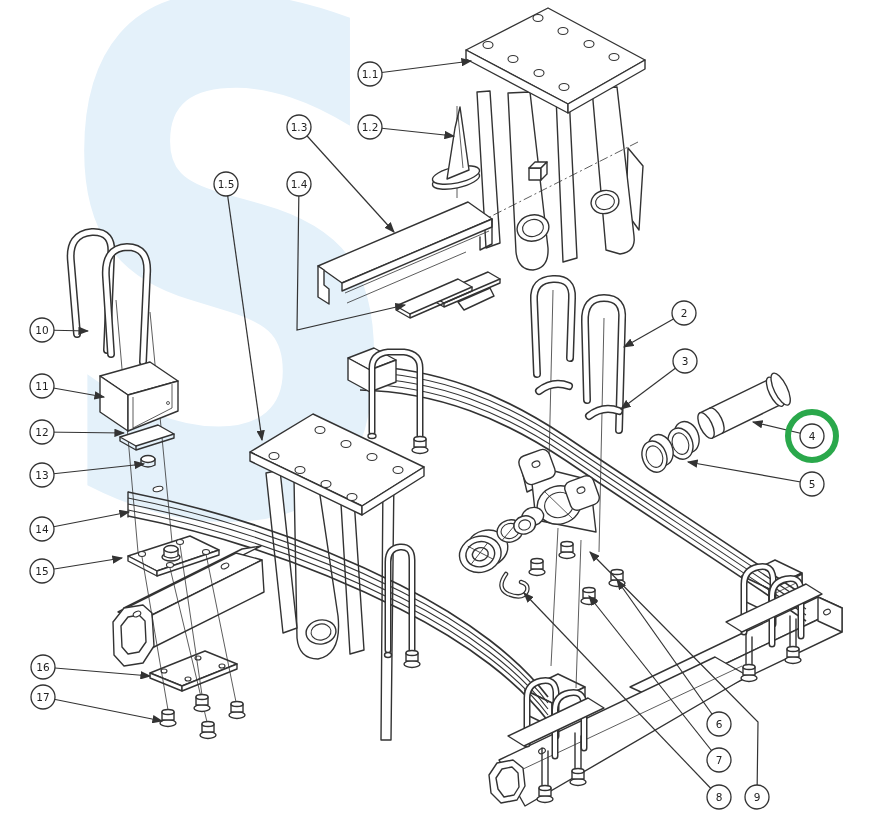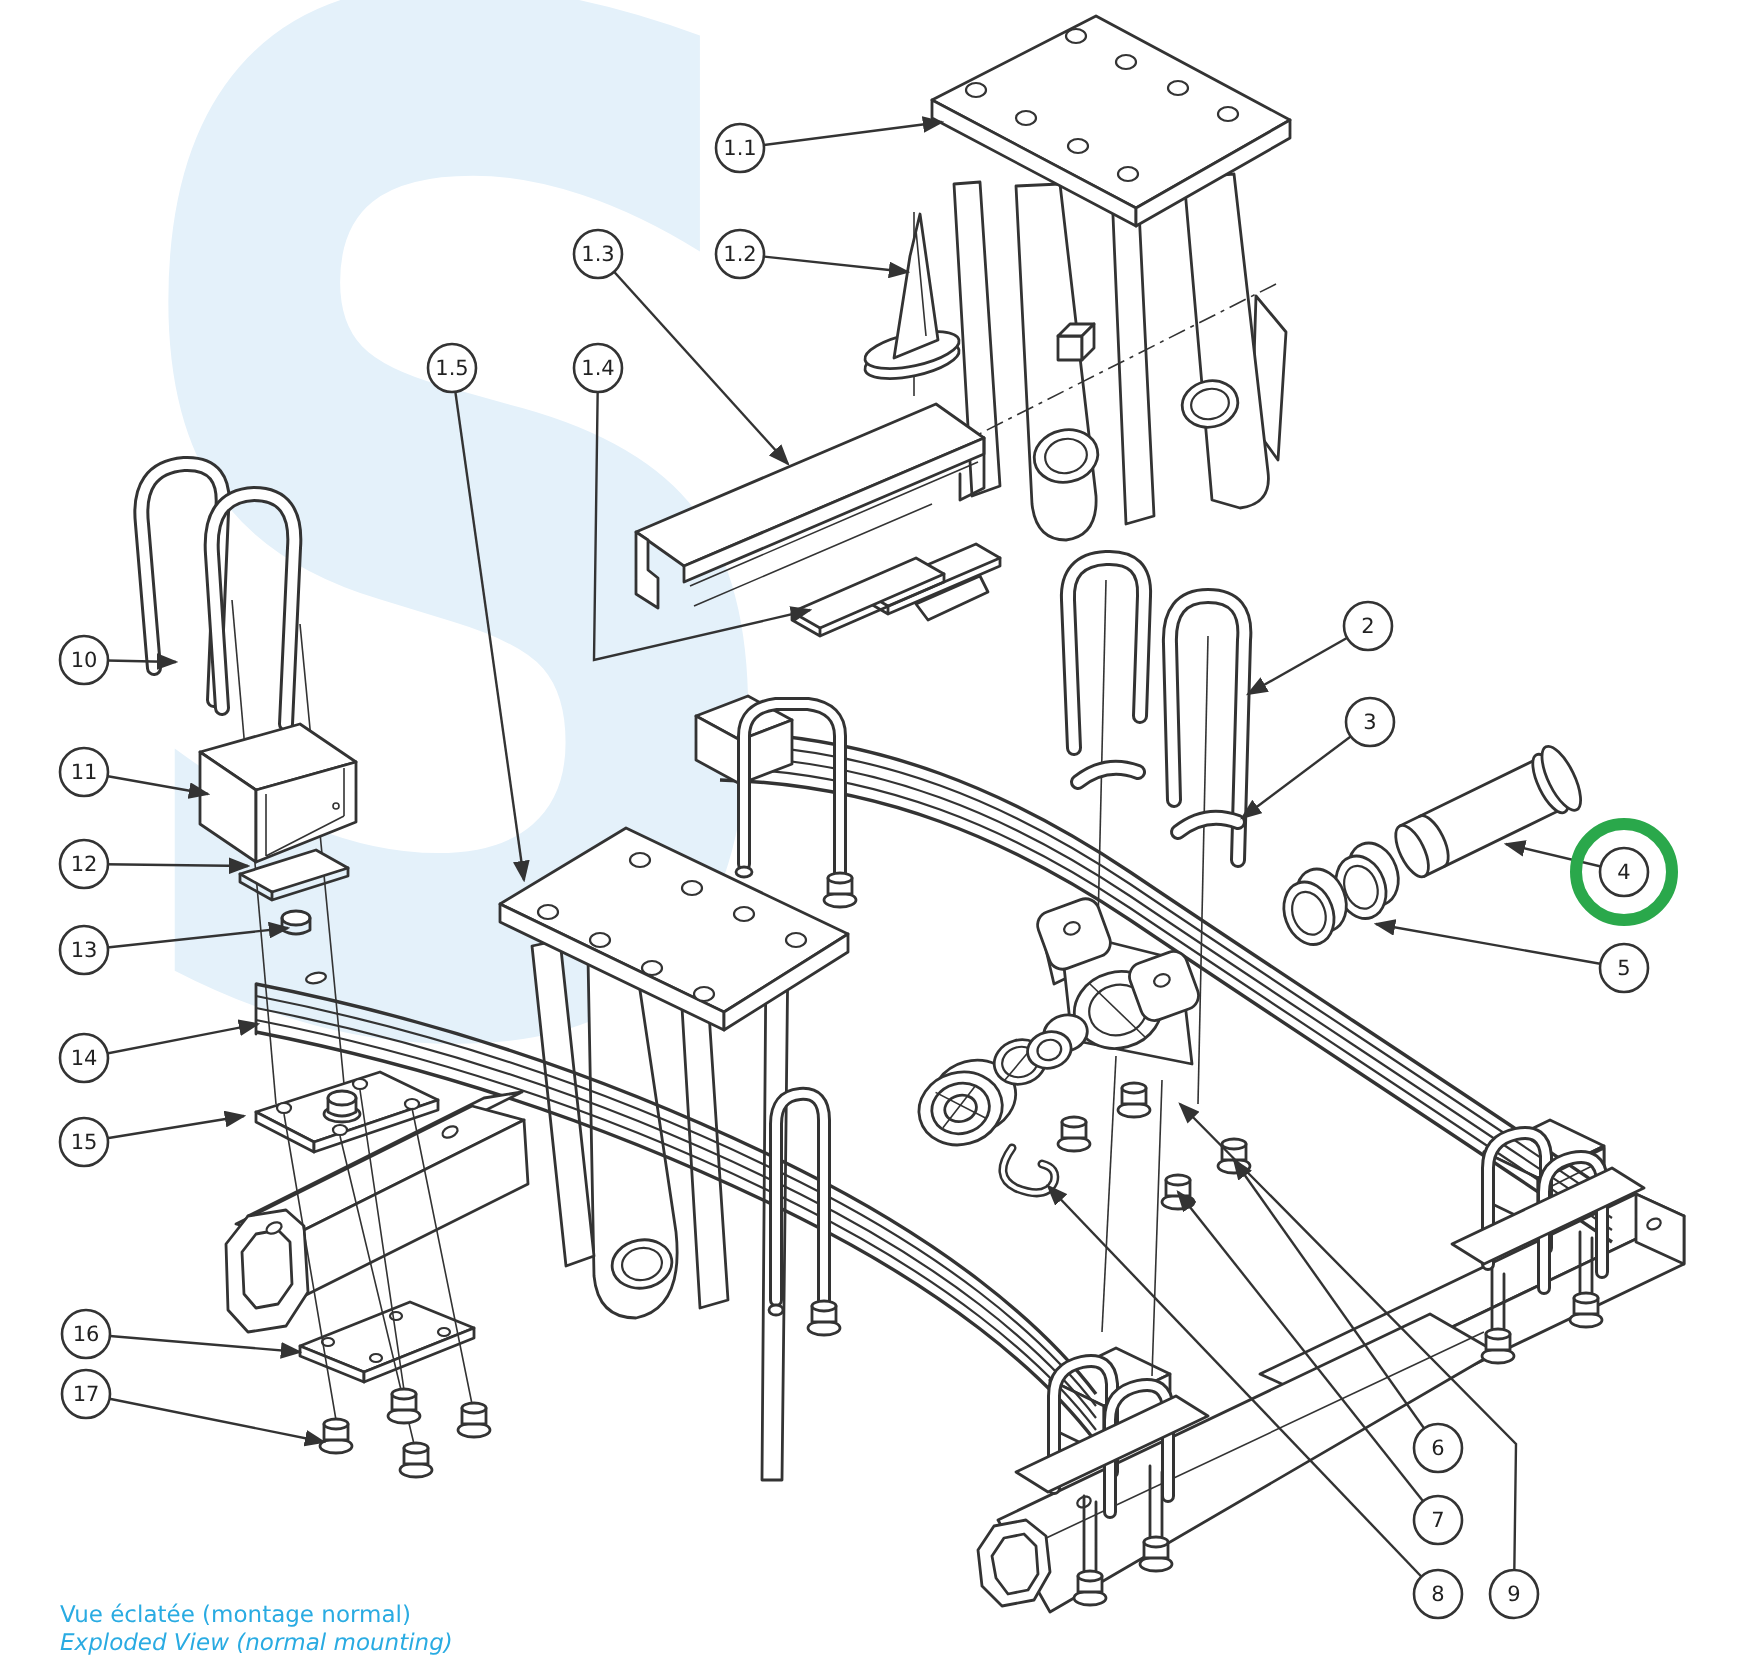--- a/index.html
+++ b/index.html
@@ -462,17 +462,13 @@
           <text x="43" y="670.6" class="callout-text">16</text>
         </g>
         <g>
           <polyline points="43,697 162,721" class="leader" marker-end="url(#arrow)"></polyline>
           <circle cx="43" cy="697" r="12" class="callout-circle"></circle>
           <text x="43" y="700.6" class="callout-text">17</text>
         </g>
       </g>
 </svg>
 
-<div class="caption" style="color: rgb(41, 171, 226);">
-  <div>Vue éclatée (montage normal)</div>
-  <div class="it">Exploded View (normal mounting)</div>
 </div>
-</div>
 
 </body></html>

